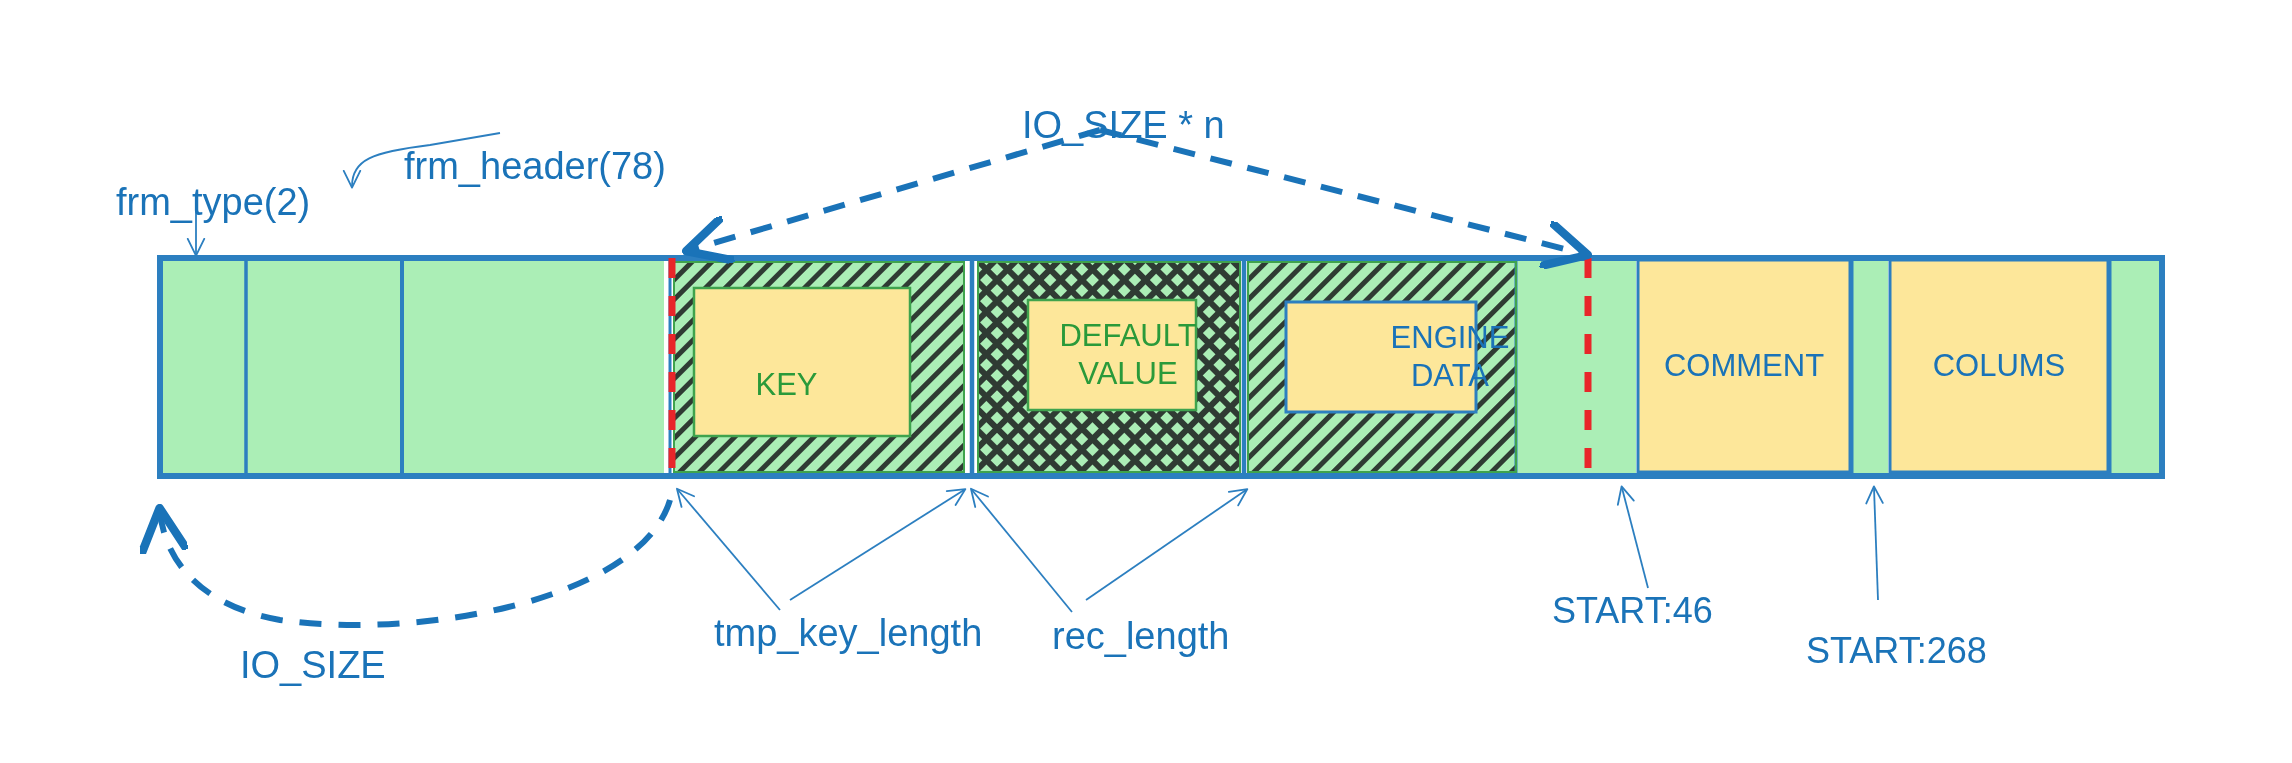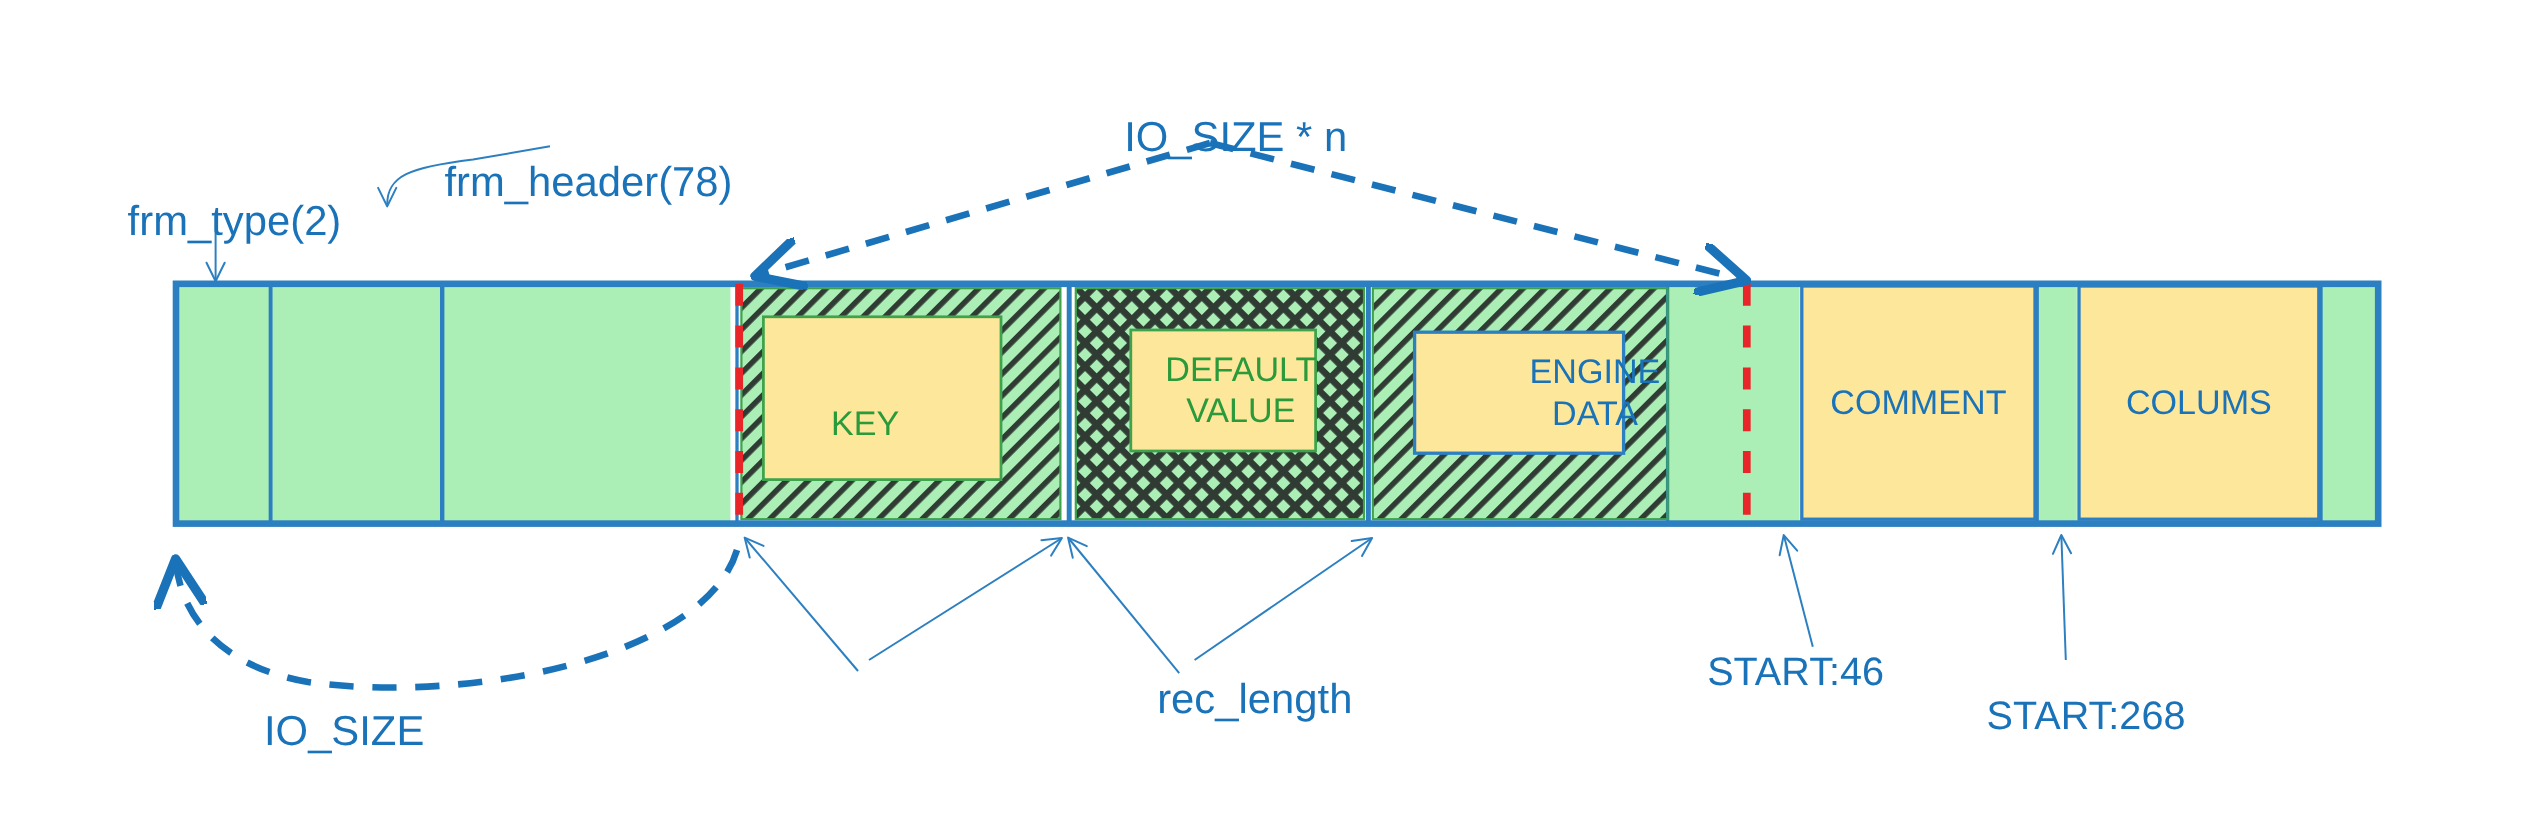--- a/index.html
+++ b/index.html
@@ -116,20 +116,21 @@
   </svg>
 
   <div class="lbl big" style="left:116px;top:158px;margin-top:23px;">frm_type(2)</div>
 
   <div class="lbl big" style="left:404px;top:145px;">frm_header(78)</div>
 
   <div class="lbl big" style="left:1022px;top:104px;">IO_SIZE * n</div>
 
   <div class="lbl big" style="left:240px;top:644px;">IO_SIZE</div>
 
+  <div class="lbl big" style="left:714px;top:612px;">tmp_key_length</div>
 
   <div class="lbl big" style="left:1052px;top:615px;">rec_length</div>
 
   <div class="lbl mid" style="left:1552px;top:590px;">START:46</div>
 
   <div class="lbl mid" style="left:1806px;top:630px;">START:268</div>
 
   <div class="boxtext bt-green" style="left:694px;top:342px;width:185px;margin-top:24px;">KEY</div>
 
   <div class="boxtext bt-green" style="left:1028px;top:317px;width:200px;">DEFAULT

